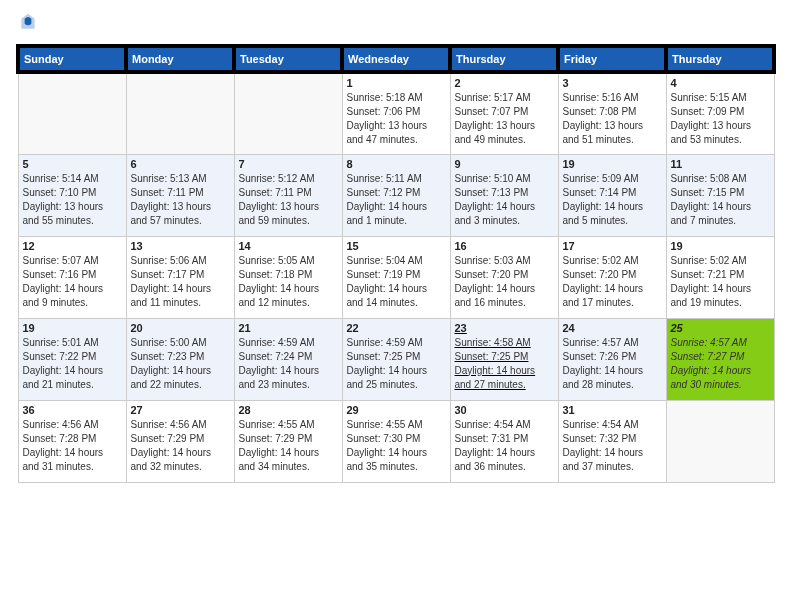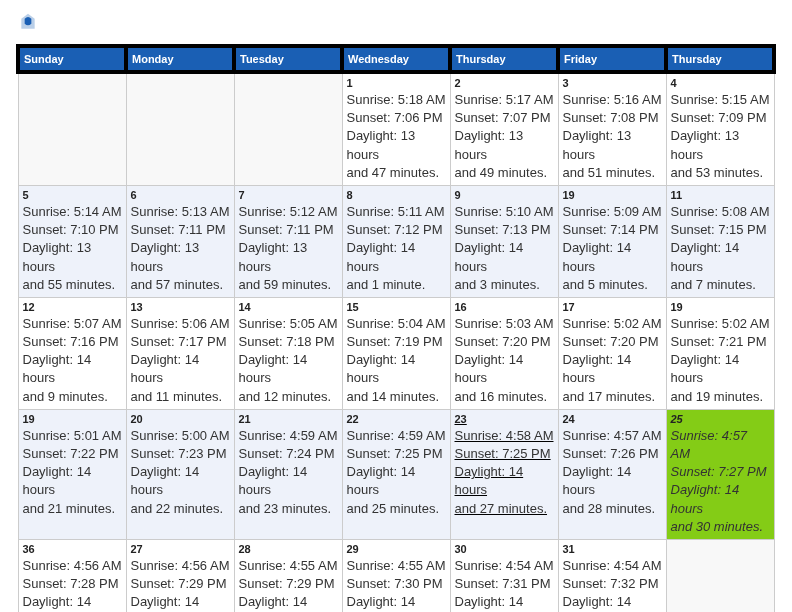--- a/index.html
+++ b/index.html
@@ -76,21 +76,21 @@
       background: #f0f4fa;
     }
     .day-number {
       font-size: 11px;
       font-weight: bold;
       color: #222;
       display: block;
       margin-bottom: 2px;
     }
     .day-info {
-      font-size: 13px;
+      font-size: 10px;
       color: #333;
       line-height: 1.4;
     }
     .empty-cell {
       background: #f8f8f8 !important;
     }
   </style>
 </head>
 <body>
 

